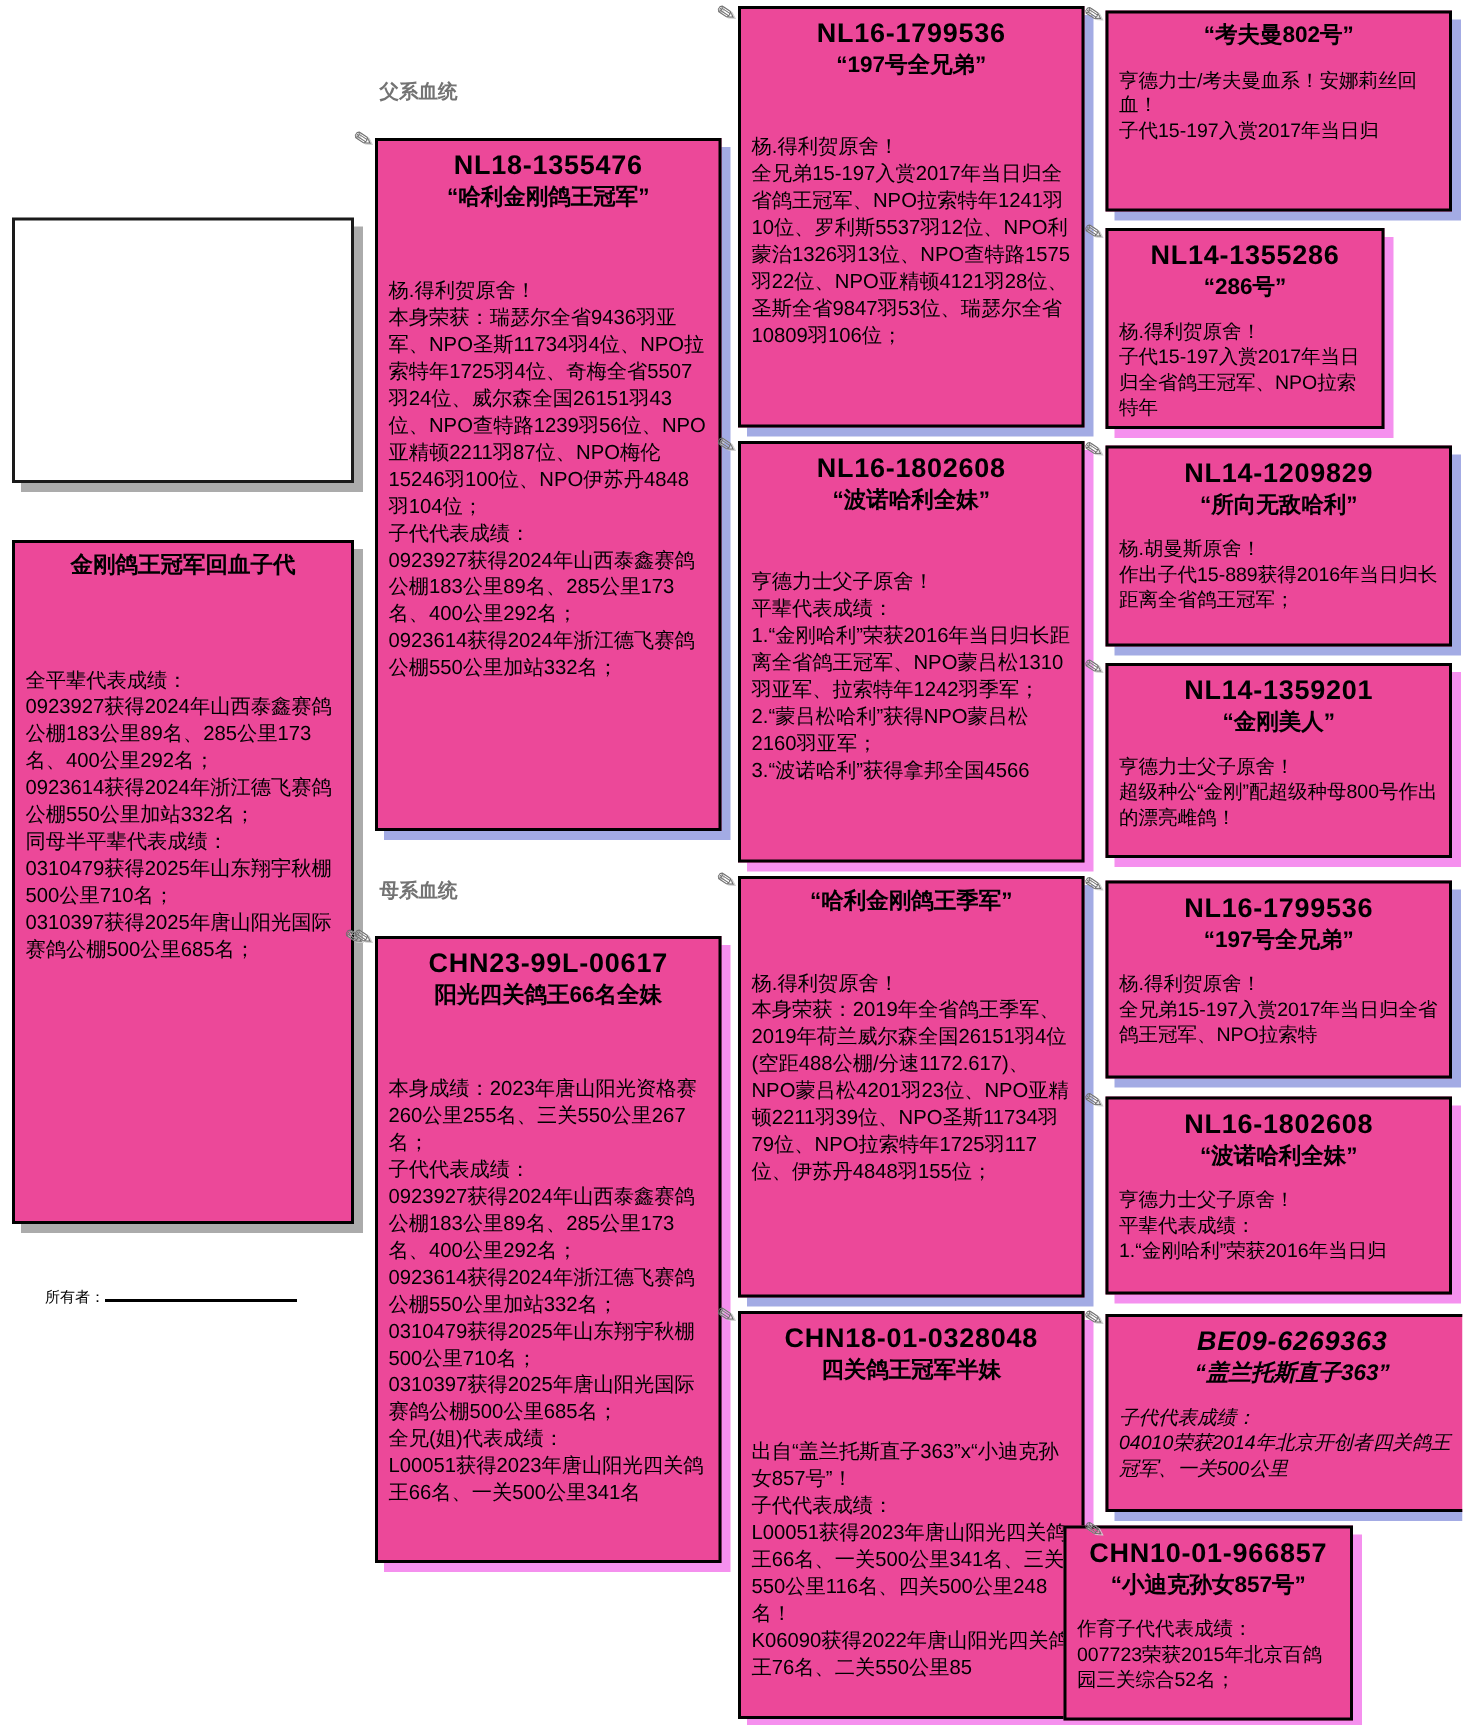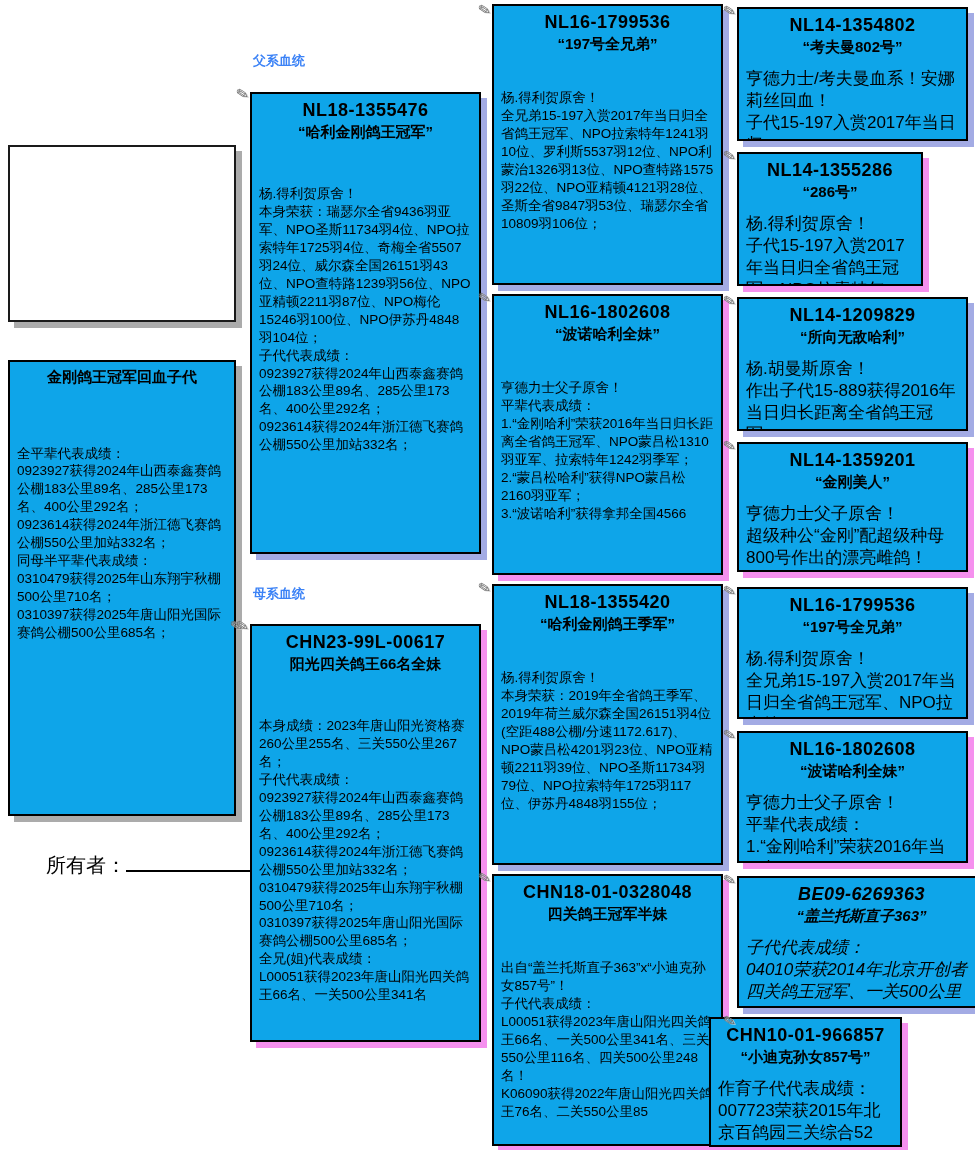--- a/index.html
+++ b/index.html
@@ -1,32 +1,32 @@
 <!DOCTYPE html>
 <html><head>
 <meta charset="utf-8">
 <style>
   html,body{margin:0;padding:0;background:#fff;}
   body{font-family:"Liberation Sans","DejaVu Sans",sans-serif;color:#000;}
   #canvas{position:relative;width:975px;height:1150px;background:#fff;overflow:hidden;}
 
-  .pbox{position:absolute;background:#0ea5e9;border:2px solid #000;box-sizing:border-box;
+  .pbox{position:absolute;background:#ec4899;border:2px solid #000;box-sizing:border-box;
         padding:5px 7px;overflow:hidden;}
   .photo{position:absolute;background:#fff;border:2px solid #1a1a1a;box-sizing:border-box;}
   .ring{text-align:center;font-weight:bold;font-size:18px;line-height:1.25;letter-spacing:.5px;white-space:nowrap;}
   .pname{text-align:center;font-weight:bold;font-size:15px;line-height:1.3;white-space:nowrap;}
   .pbody{font-size:13.5px;line-height:1.33;white-space:pre-line;text-align:left;}
-  .pbody.small{font-size:17px;line-height:1.3;}
+  .pbody.small{font-size:13px;line-height:1.3;}
   .gap-xl{margin-top:58px;}
   .gap-lg{margin-top:44px;}
   .gap-md{margin-top:36px;}
   .gap-sm{margin-top:12px;}
 
-  .branch-label{position:absolute;font-size:13px;font-weight:bold;color:#3b82f6;}
-  .owner-line{position:absolute;font-size:20px;margin-left:16px;}
+  .branch-label{position:absolute;font-size:13px;font-weight:bold;color:#737373;}
+  .owner-line{position:absolute;font-size:10px;}
   .owner-blank{display:inline-block;width:128px;border-bottom:2px solid #000;height:14px;vertical-align:baseline;}
 
   .pencil{position:absolute;font-size:15px;color:#6f6f6f;transform:rotate(-12deg);
           text-shadow:1px 1px 0 #cfcfcf;z-index:5;line-height:1;}
 </style>
 </head>
 <body>
 
 <div id="canvas">
 
@@ -84,37 +84,35 @@
     <div class="ring">NL16-1802608</div>
     <div class="pname">“波诺哈利全妹”</div>
     <div class="pbody gap-md">亨德力士父子原舍！
 平辈代表成绩：
 1.“金刚哈利”荣获2016年当日归长距离全省鸽王冠军、NPO蒙吕松1310羽亚军、拉索特年1242羽季军；
 2.“蒙吕松哈利”获得NPO蒙吕松2160羽亚军；
 3.“波诺哈利”获得拿邦全国4566</div>
   </div>
 
   <div class="pbox sire" style="left: 492px; top: 584px; width: 231px; height: 281px; box-shadow: rgb(163, 171, 228) 6px 6px 0px;">
-    <div class="ring">NL18-1355420</div>
     <div class="pname">“哈利金刚鸽王季军”</div>
     <div class="pbody gap-md">杨.得利贺原舍！
 本身荣获：2019年全省鸽王季军、2019年荷兰威尔森全国26151羽4位(空距488公棚/分速1172.617)、NPO蒙吕松4201羽23位、NPO亚精顿2211羽39位、NPO圣斯11734羽79位、NPO拉索特年1725羽117位、伊苏丹4848羽155位；</div>
   </div>
 
   <div class="pbox dam" style="left: 492px; top: 874px; width: 231px; height: 272px; box-shadow: rgb(245, 144, 238) 6px 6px 0px;">
     <div class="ring">CHN18-01-0328048</div>
     <div class="pname">四关鸽王冠军半妹</div>
     <div class="pbody gap-md">出自“盖兰托斯直子363”x“小迪克孙女857号”！
 子代代表成绩：
 L00051获得2023年唐山阳光四关鸽王66名、一关500公里341名、三关550公里116名、四关500公里248名！
 K06090获得2022年唐山阳光四关鸽王76名、二关550公里85</div>
   </div>
 
   <div class="pbox sire" style="left: 737px; top: 7px; width: 231px; height: 134px; box-shadow: rgb(163, 171, 228) 6px 6px 0px;">
-    <div class="ring">NL14-1354802</div>
     <div class="pname">“考夫曼802号”</div>
     <div class="pbody small gap-sm">亨德力士/考夫曼血系！安娜莉丝回血！
 子代15-197入赏2017年当日归</div>
   </div>
 
   <div class="pbox dam" style="left: 737px; top: 152px; width: 186px; height: 134px; box-shadow: rgb(245, 144, 238) 6px 6px 0px;">
     <div class="ring">NL14-1355286</div>
     <div class="pname">“286号”</div>
     <div class="pbody small gap-sm">杨.得利贺原舍！
 子代15-197入赏2017年当日归全省鸽王冠军、NPO拉索特年</div>

